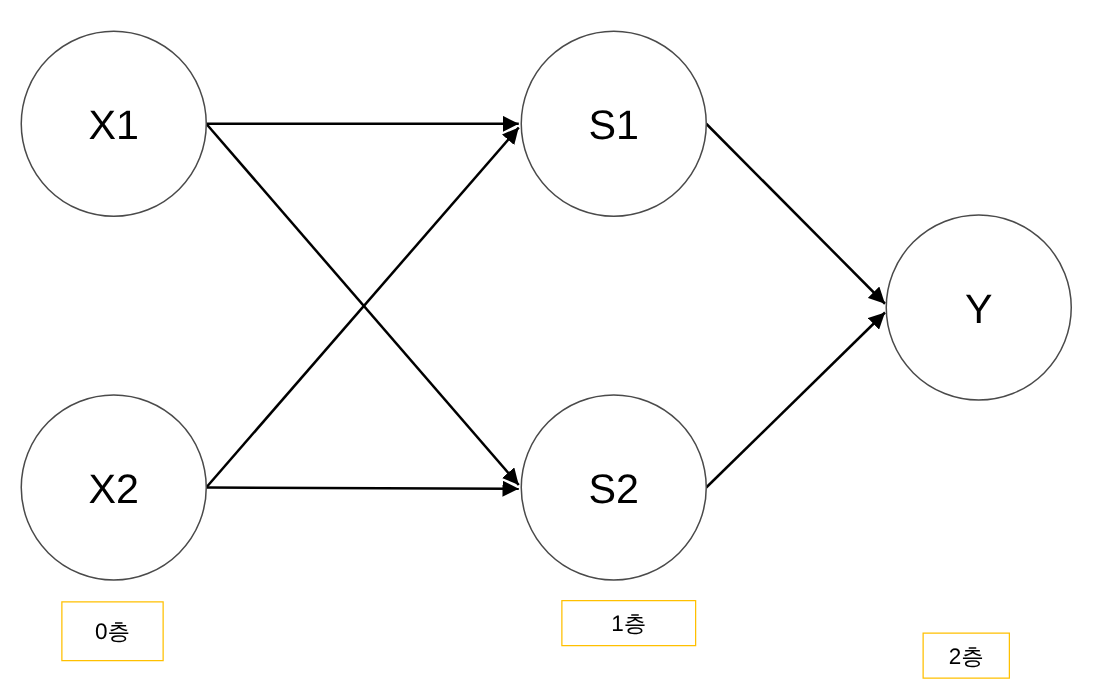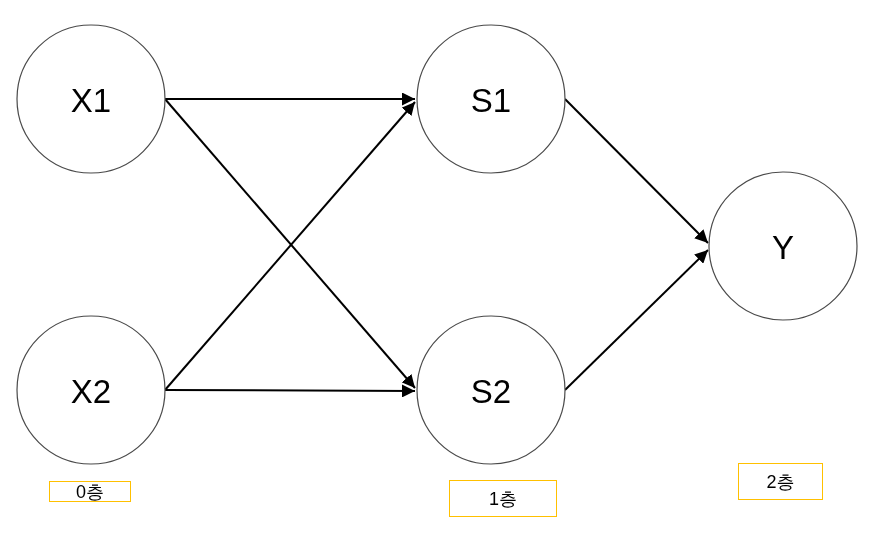--- a/index.html
+++ b/index.html
@@ -51,23 +51,23 @@
     position: absolute;
     background: #ffffff;
     border: 1.5px solid var(--label-border);
     display: flex;
     align-items: center;
     justify-content: center;
     font-size: 18px;
     color: var(--text-color);
     font-family: "Liberation Sans", sans-serif;
   }
-  .layer-label.l0 { left: 49px;  top: 481px; width: 82px; height: 21px; }
+  .layer-label.l0 { left: 49px;  top: 481px; width: 82px; height: 48px; }
   .layer-label.l1 { left: 449px; top: 480px; width: 108px; height: 37px; }
-  .layer-label.l2 { left: 738px; top: 463px; width: 85px; height: 37px; }
+  .layer-label.l2 { left: 738px; top: 506px; width: 70px; height: 37px; }
 </style>
 </head>
 <body>
 
 <div class="canvas">
 
   <svg class="diagram" viewBox="0 0 876 550" xmlns="http://www.w3.org/2000/svg">
     <defs>
       <marker id="arrow" viewBox="0 0 10 10" refX="10" refY="5" markerWidth="6.5" markerHeight="6.5" orient="auto-start-reverse">
         <path class="arrowhead" d="M 0 0 L 10 5 L 0 10 z"></path>

